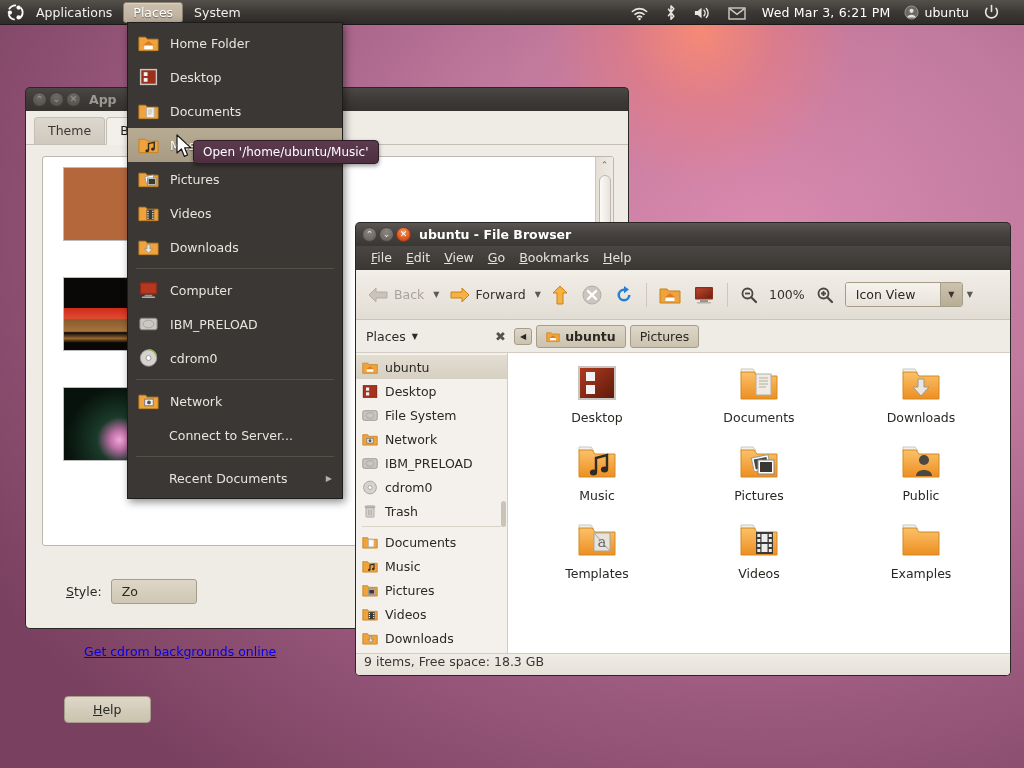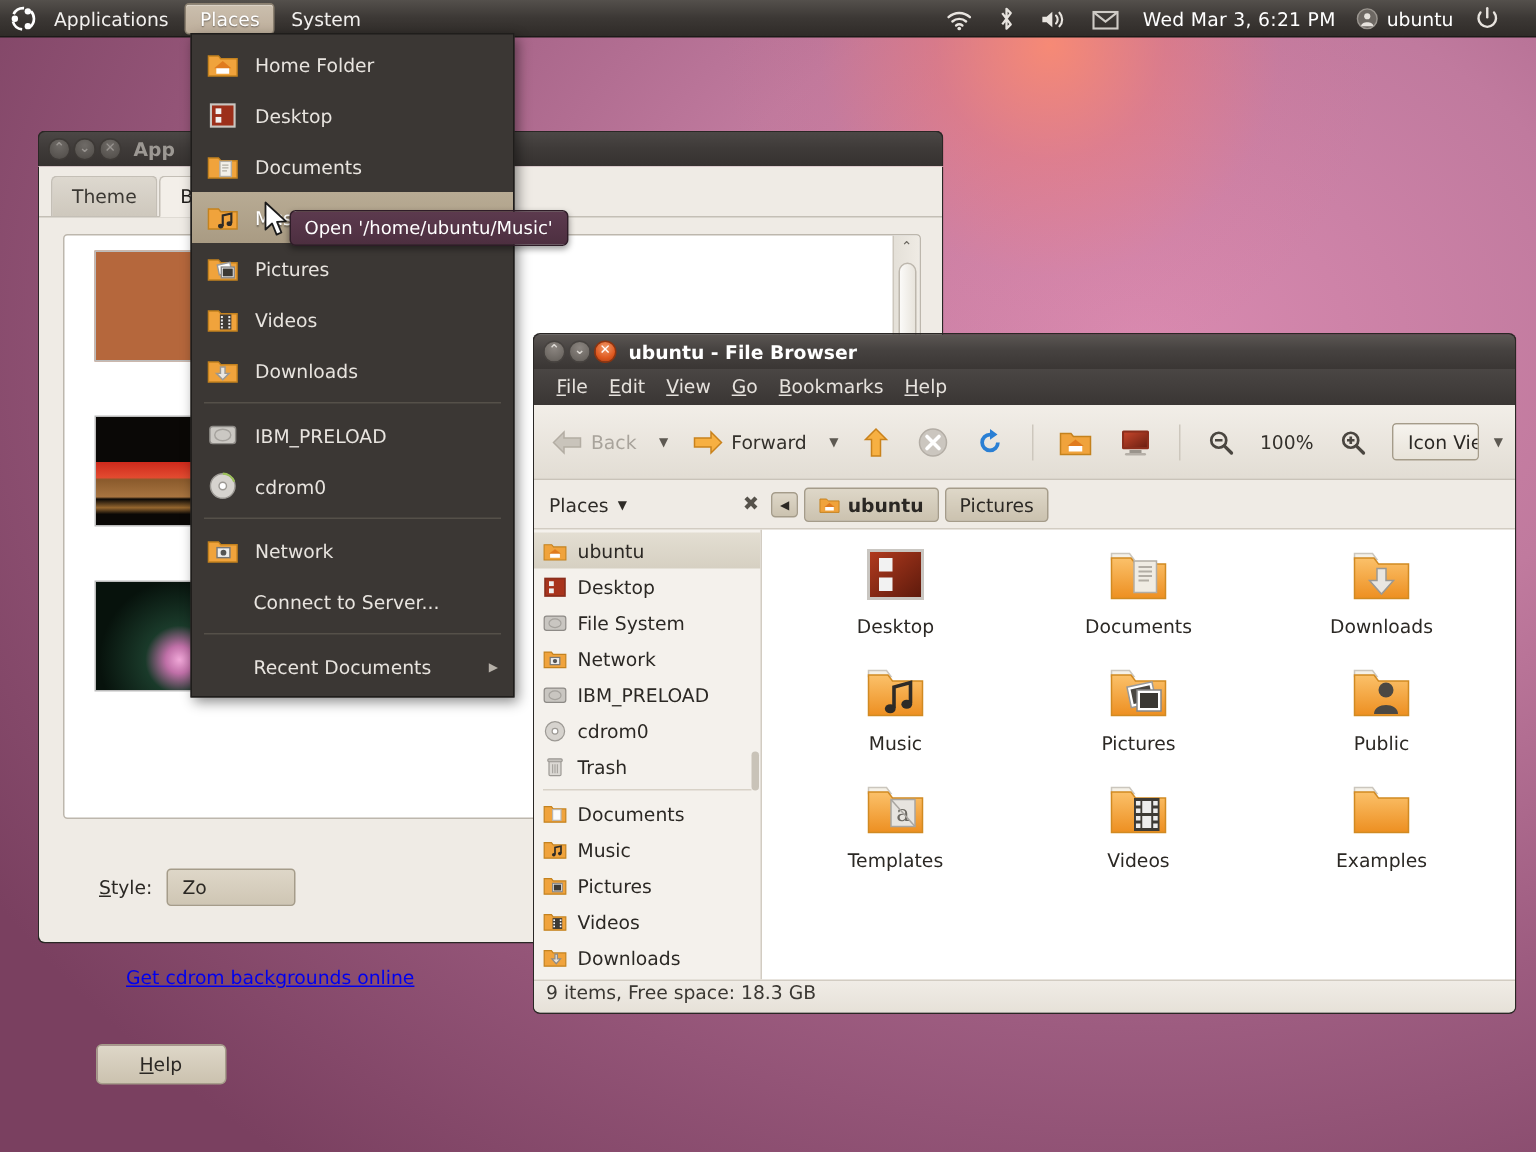--- a/index.html
+++ b/index.html
@@ -184,21 +184,21 @@
     display: flex; flex-direction: column; overflow:hidden;
   }
   .menubar {
     display: flex; gap: 0; padding: 3px 6px 4px 8px;
     background: linear-gradient(to bottom,#4a4644,#3a3634);
     color: #e6e2dd; font-size: 12.5px;
   }
   .menubar .m { padding: 1px 7px; }
   .menubar u { text-decoration: underline; }
   .toolbar {
-    display: flex; align-items: center; gap: 8px;
+    display: flex; align-items: center; gap: 2px;
     padding: 5px 6px; background: linear-gradient(to bottom,#f2eee8,#e2ddd4);
     border-bottom: 1px solid #c9c3b9; height: 50px;
   }
   .tb-btn { display: flex; align-items: center; gap: 5px; padding: 3px 5px;
     font-size: 12.5px; color: #33302b; border-radius: 3px;}
   .tb-btn.disabled { color: #a8a39b; }
   .tb-sep { width:1px; height: 24px; background: #cdc7bd; margin: 0 5px; }
   .tb-caret { font-size: 8px; color: #5d5952; padding: 0 2px;}
   .zoom-lvl { font-size: 12.5px; color: #33302b; padding: 0 4px; }
   .viewcombo {
@@ -911,20 +911,31 @@
       <svg width="21" height="20" viewBox="0 0 22 20">
           <path d="M1 4 L8 4 L9.6 6 L21 6 L21 18 L1 18 Z" fill="#f0a33c" stroke="#c4821e"></path>
           <path d="M12.6 7.5 L12.6 12 L15.4 12 L11 16.4 L6.6 12 L9.4 12 L9.4 7.5 Z" fill="#e9e6e1" stroke="#9b9892"></path>
         </svg>
     </span>
     <span class="lbl">Downloads</span>
   </div>
 
   <div class="msep"></div>
 
+  <div class="mi">
+    <span>
+      <svg width="21" height="20" viewBox="0 0 22 20">
+          <rect x="2" y="2" width="18" height="12.6" rx="1" fill="#8b2e1c"></rect>
+          <rect x="3.4" y="3.4" width="15.2" height="9.8" fill="#b6381f"></rect>
+          <rect x="7" y="15" width="8" height="1.8" fill="#9a948c"></rect>
+          <rect x="4" y="16.8" width="14" height="1.6" rx=".8" fill="#b5afa7"></rect>
+        </svg>
+    </span>
+    <span class="lbl">Computer</span>
+  </div>
 
   <div class="mi">
     <span>
       <svg width="21" height="20" viewBox="0 0 22 20">
           <rect x="2" y="4" width="18" height="12" rx="2" fill="#cbc8c3" stroke="#8d8a86"></rect>
           <ellipse cx="11" cy="10" rx="5.6" ry="4" fill="none" stroke="#a5a29d"></ellipse>
         </svg>
     </span>
     <span class="lbl">IBM_PRELOAD</span>
   </div>

